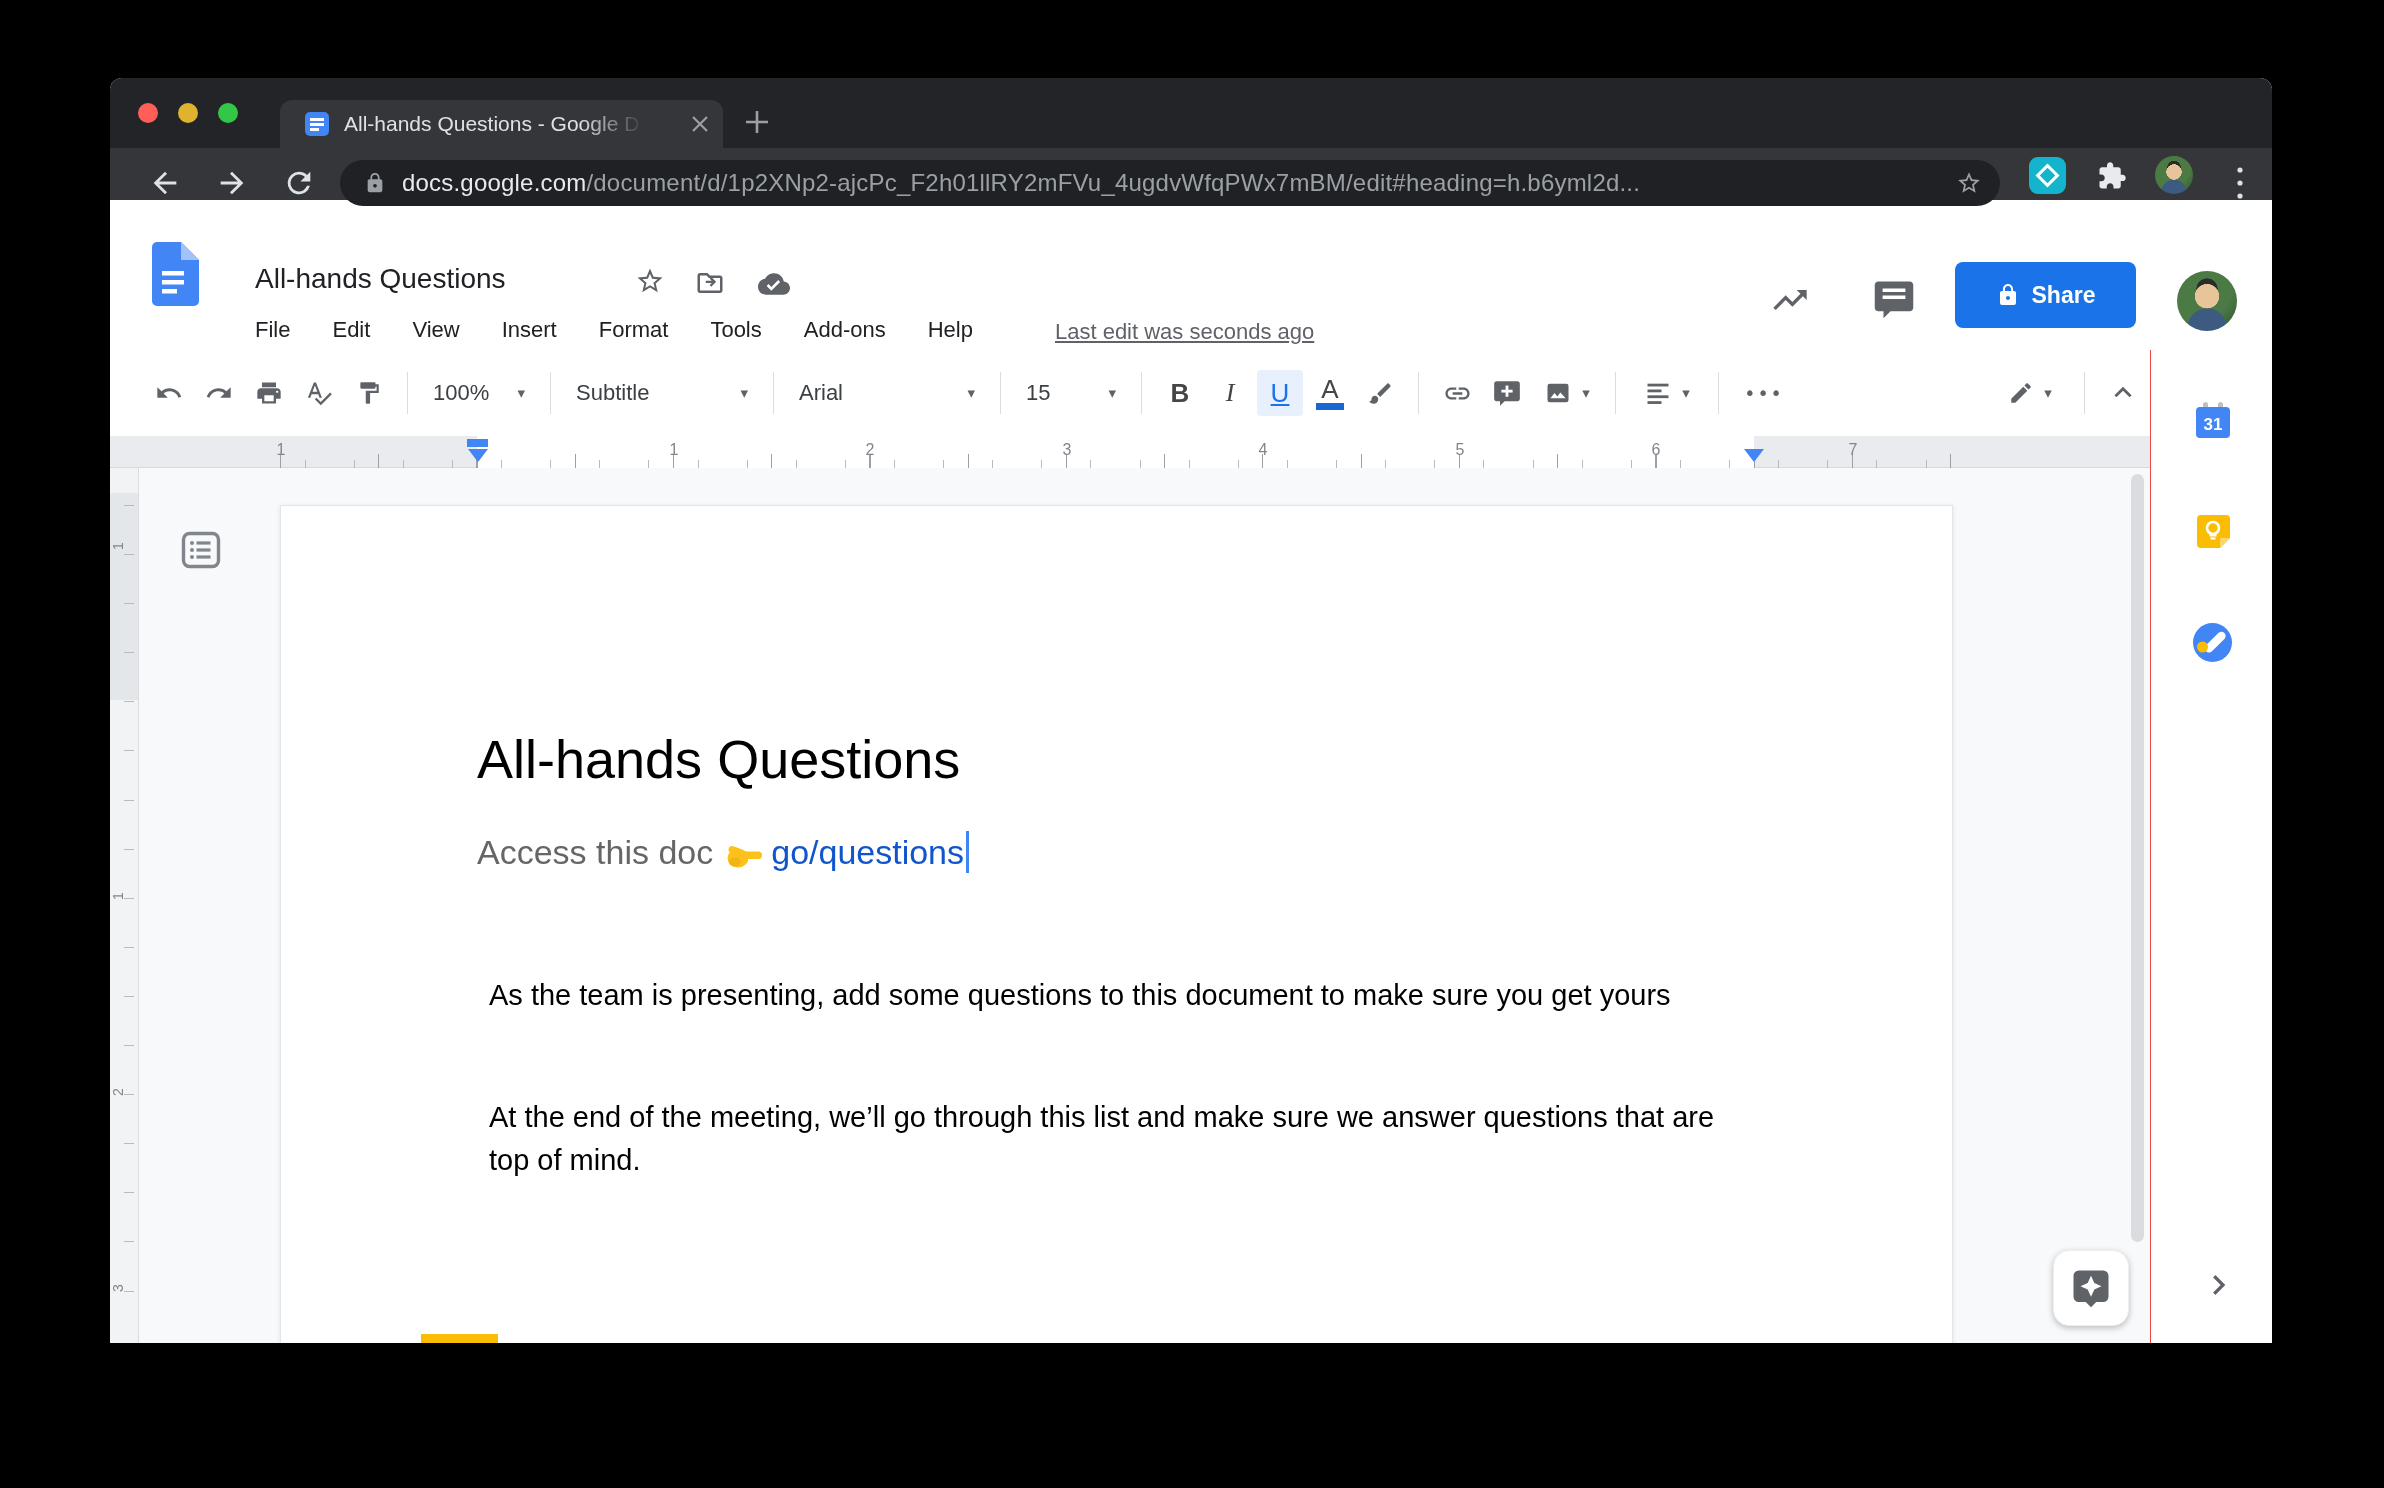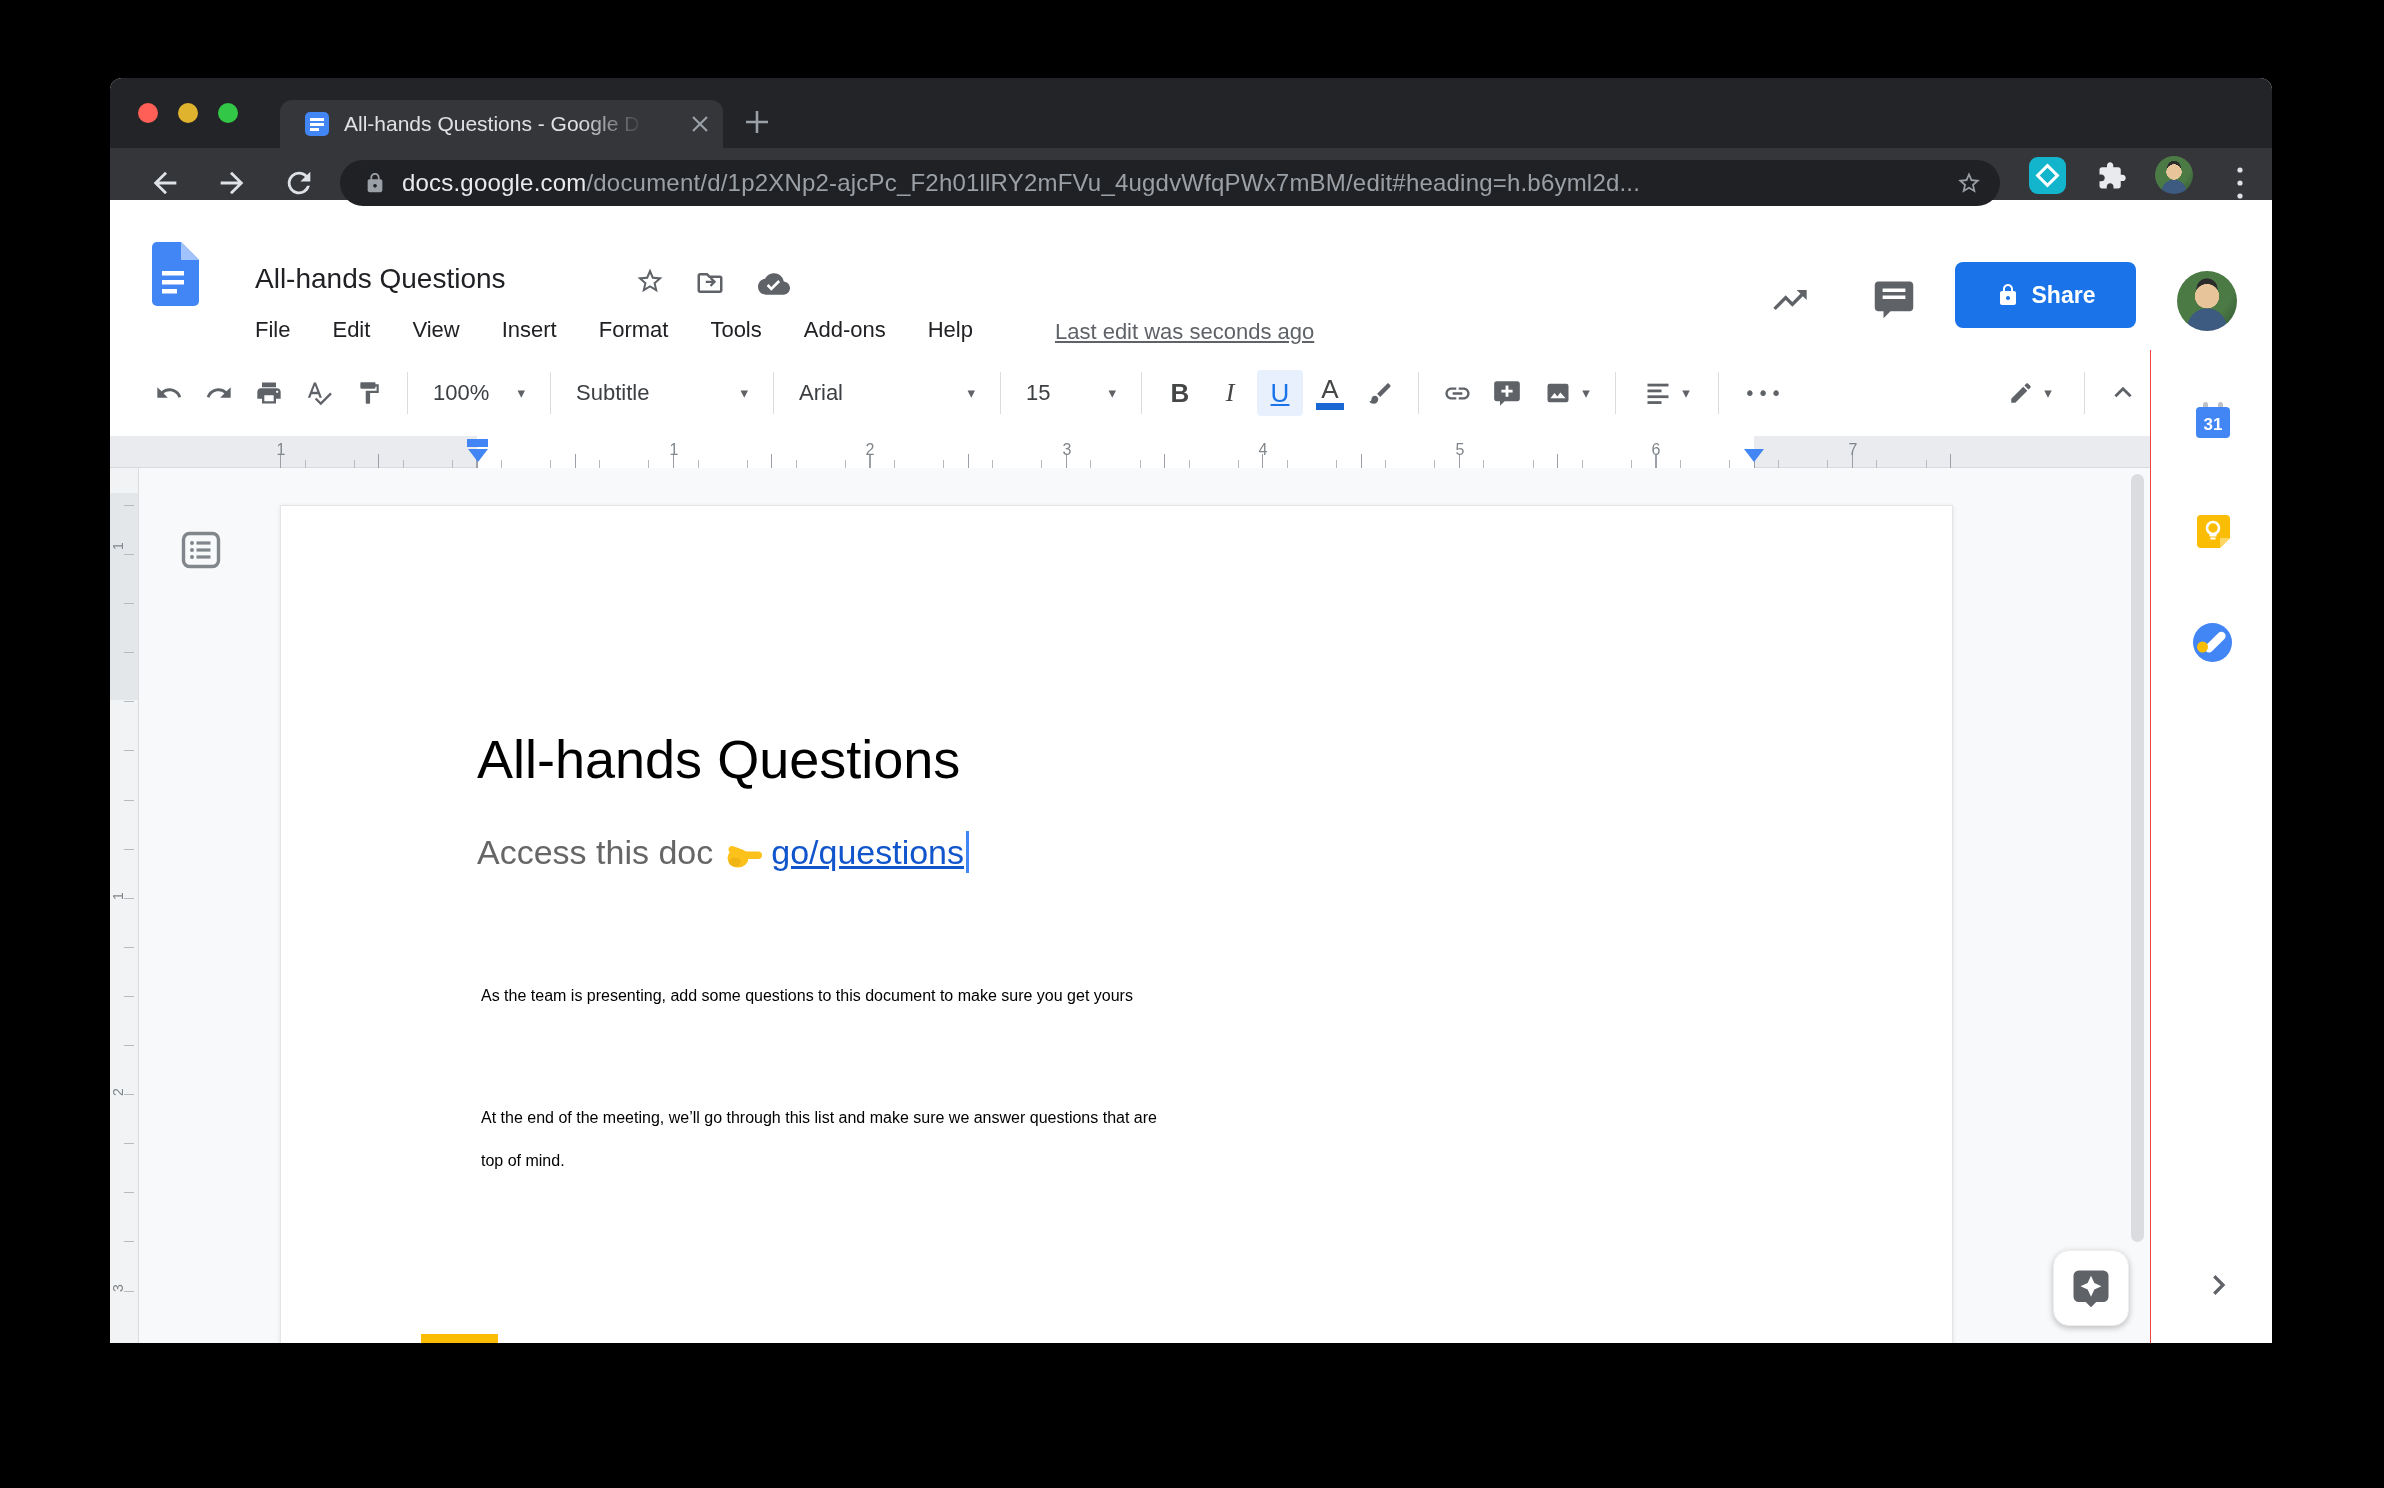--- a/index.html
+++ b/index.html
@@ -73,24 +73,24 @@
   .vnum{position:absolute;left:4px;transform:rotate(-90deg);font-size:14px;color:#80868b}
   .vticks{position:absolute;right:4px;top:37px;width:10px;height:810px;
       background:repeating-linear-gradient(to bottom,#b7bbbf 0 1px,transparent 1px 49.1px)}
   
   .canvas{position:absolute;left:29px;top:390px;width:2011px;height:875px;background:#f8f9fa}
   .page{position:absolute;left:141px;top:37px;width:1671px;height:840px;background:#fff;
         border:1px solid #e3e5e8;border-bottom:none;box-shadow:0 1px 4px rgba(60,64,67,.12)}
   .doc-heading{position:absolute;left:196px;top:222px;font-size:54px;color:#000;line-height:62px}
   .doc-subtitle{position:absolute;left:196px;top:325px;font-size:34px;color:#666;
                 display:flex;align-items:center}
-  .doc-link{color:#1155cc;text-decoration:underline}
+  .doc-link{color:#1155cc;}
   .cursor{display:inline-block;width:3px;height:42px;background:#4285f4;margin-left:2px;
           vertical-align:middle}
-  .para{position:absolute;left:200px;font-size:16px;color:#000;line-height:43px}
+  .para{position:absolute;left:208px;font-size:29px;color:#000;line-height:43px}
   .outline-btn{position:absolute;left:40px;top:62px;width:44px;height:42px;border:none;
                background:none;padding:0}
   .explore{position:absolute;left:1914px;top:782px;width:76px;height:76px;background:#fff;
            border:1px solid #eee;border-radius:16px;box-shadow:0 2px 6px rgba(0,0,0,.25);
            display:flex;align-items:center;justify-content:center}
   .scroll-thumb{position:absolute;left:1992px;top:6px;width:13px;height:768px;
                 background:#dadce0;border-radius:7px}
   .hl-sliver{position:absolute;left:282px;top:866px;width:77px;height:9px;background:#fbbc04}
   
   .siderail{position:absolute;left:2040px;top:272px;width:122px;height:993px;background:#fff;

